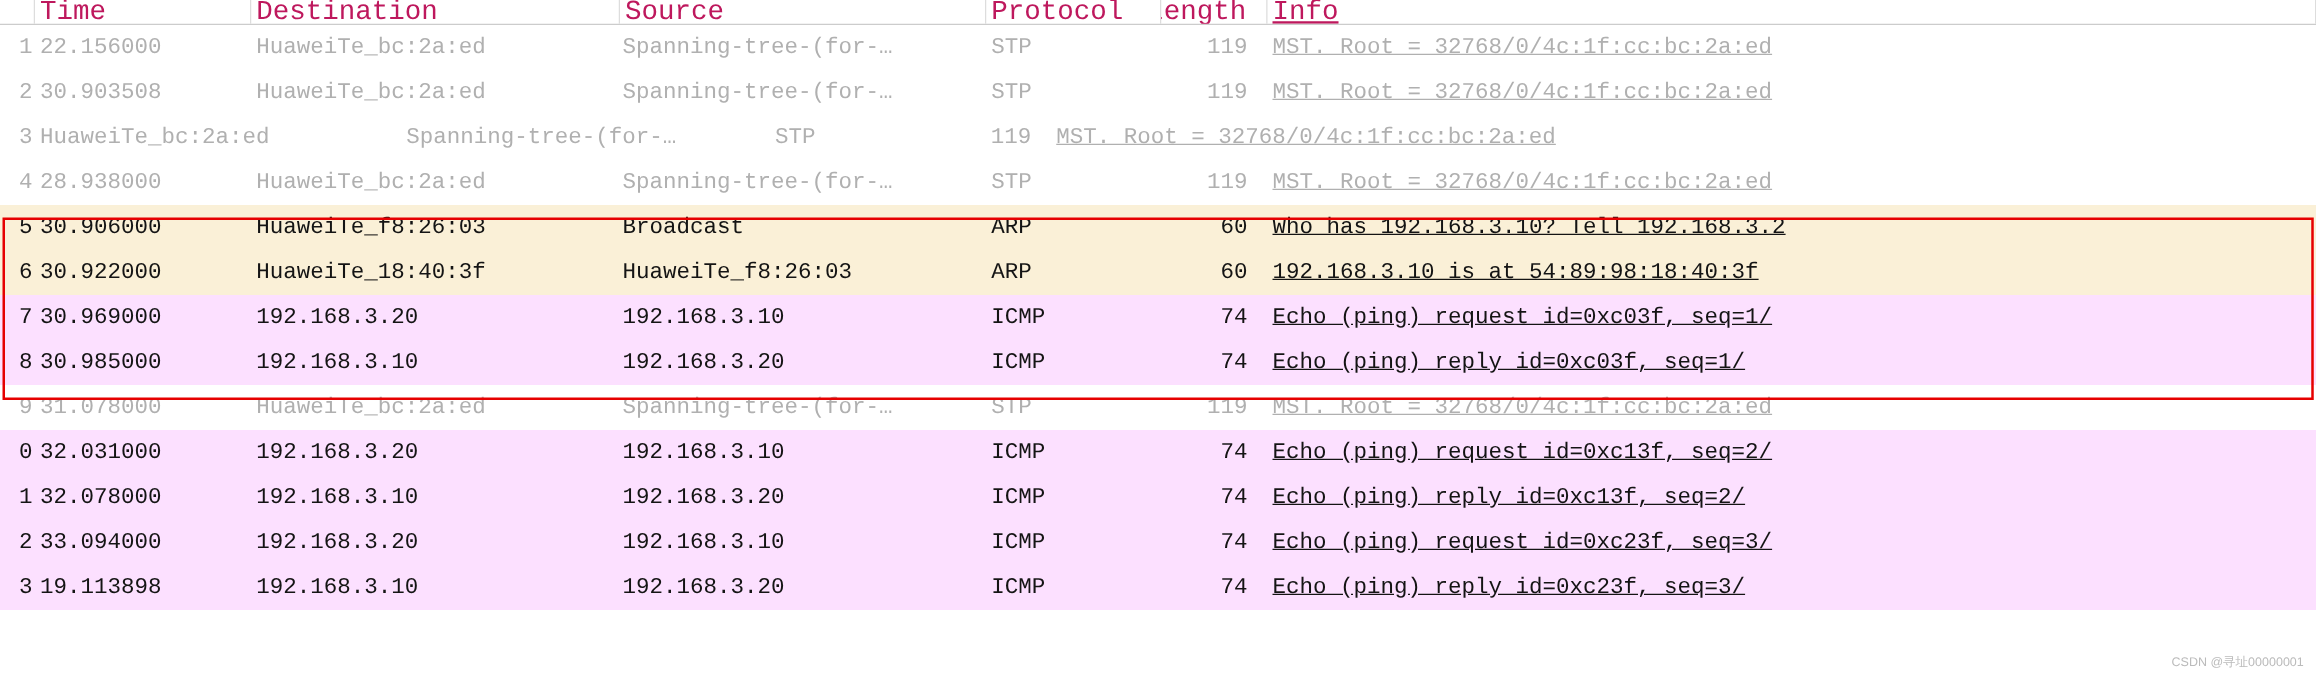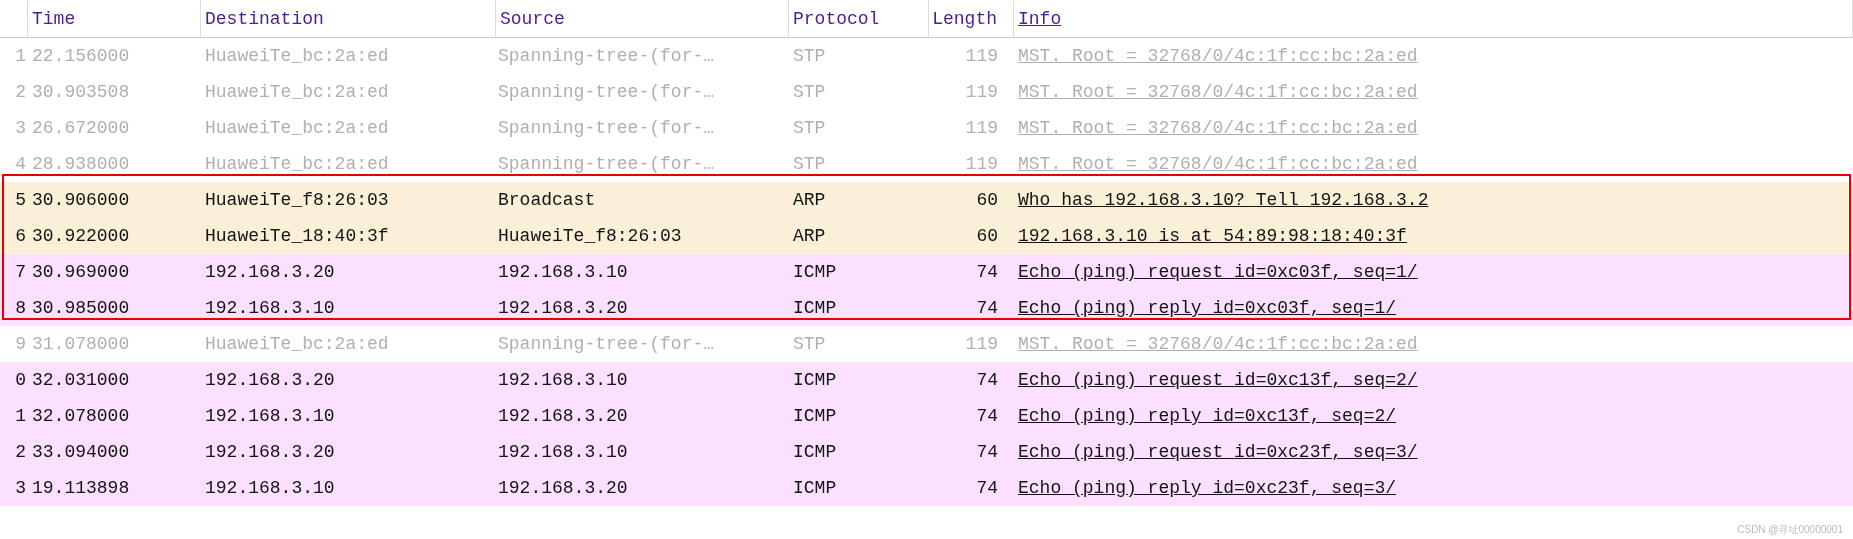--- a/index.html
+++ b/index.html
@@ -8,25 +8,25 @@
     font-size: 18px;
     background: #fff;
     color: #000;
     width: 1853px;
     overflow: hidden;
     white-space: nowrap;
   }
   .table { width: 100%; }
   .header-row {
     display: flex;
-    height: 38px;
+    height: 20px;
     align-items: center;
     border-bottom: 1px solid #ccc;
-    color: #4c1d95;
-    font-size: 18px;
+    color: #be185d;
+    font-size: 22px;
   }
   .header-row .cell { border-right: 1px solid #ddd; height:100%; display:flex; align-items:center; }
   .row {
     display: flex;
     height: 36px;
     align-items: center;
   }
   .cell {
     padding: 0 4px;
     overflow: hidden;
@@ -92,21 +92,20 @@
         <div class="cell col-no">2</div>
         <div class="cell col-time">30.903508</div>
         <div class="cell col-src">HuaweiTe_bc:2a:ed</div>
         <div class="cell col-dst">Spanning-tree-(for-…</div>
         <div class="cell col-proto">STP</div>
         <div class="cell col-len">119</div>
         <div class="cell col-info">MST. Root = 32768/0/4c:1f:cc:bc:2a:ed</div>
       </div>
       <div class="row stp">
         <div class="cell col-no">3</div>
-        <div class="cell col-time">26.672000</div>
         <div class="cell col-src">HuaweiTe_bc:2a:ed</div>
         <div class="cell col-dst">Spanning-tree-(for-…</div>
         <div class="cell col-proto">STP</div>
         <div class="cell col-len">119</div>
         <div class="cell col-info">MST. Root = 32768/0/4c:1f:cc:bc:2a:ed</div>
       </div>
       <div class="row stp">
         <div class="cell col-no">4</div>
         <div class="cell col-time">28.938000</div>
         <div class="cell col-src">HuaweiTe_bc:2a:ed</div>

